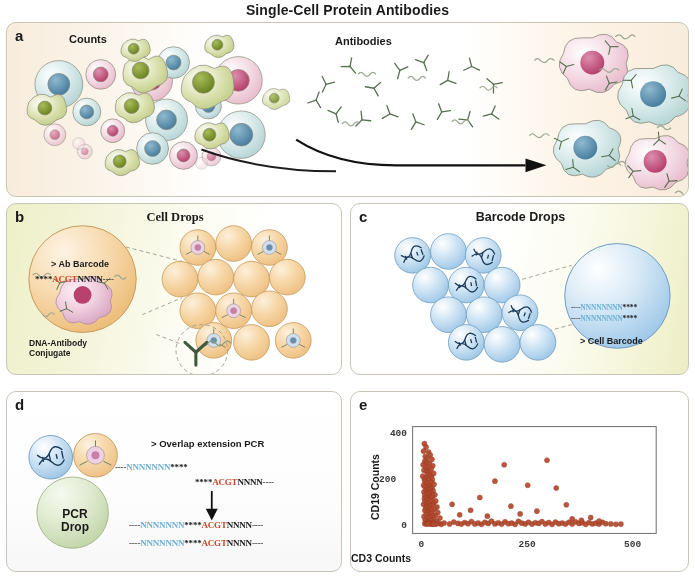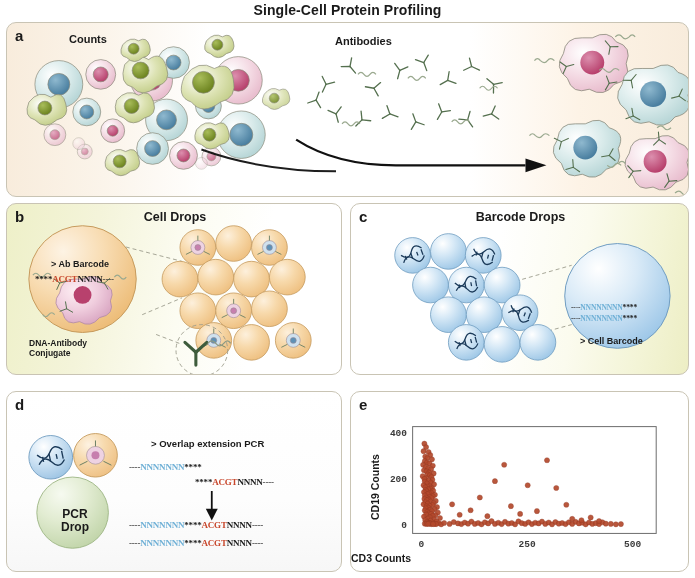--- a/index.html
+++ b/index.html
@@ -94,21 +94,21 @@
     white-space:nowrap;
     font-family:Liberation Mono, monospace;
   }
   .ylabel-rot{transform:rotate(-90deg);transform-origin:left top;}
 </style>
 </head>
 <body>
 
 <div id="fig">
 
-  <div class="fig-title">Single-Cell Protein Profiling</div>
+  <div class="fig-title">Single-Cell Protein Antibodies</div>
 
   <div class="panel" id="panelA">
     <div class="panel-letter">a</div>
 
     <div class="sub-label" style="left:62px;top:10px;font-size:11px;">Counts</div>
     <div class="sub-label" style="left:328px;top:12px;font-size:11px;">Antibodies</div>
 
     <svg class="svgwrap" viewBox="0 0 683 175" preserveAspectRatio="none">
       <defs>
         <radialGradient id="cytoBlue" cx="35%" cy="32%" r="72%">
@@ -399,21 +399,21 @@
             <path d="M-34 4 q-4 -4 -7 0 q-3 4 -7 0"></path>
             <path d="M20 32 q4 -4 7 0 q3 4 7 0"></path>
           </g>
         </g>
       </g>
     </svg>
   </div>
 
   <div class="panel" id="panelB">
     <div class="panel-letter">b</div>
-    <div class="panel-title" style="left:0;width:336px;">Cell Drops</div>
+    <div class="panel-title" style="left:0;width:336px;font-family:Liberation Serif, serif;">Cell Drops</div>
 
     <svg class="svgwrap" viewBox="0 0 336 172" preserveAspectRatio="none">
       <defs>
         <radialGradient id="dropOrange" cx="34%" cy="28%" r="78%">
           <stop offset="0%" stop-color="#fdf0dc"></stop>
             <stop offset="45%" stop-color="#f7d9ab"></stop>
             <stop offset="100%" stop-color="#eebf7f"></stop>
         </radialGradient>
         <radialGradient id="dropOrangeBig" cx="32%" cy="24%" r="80%">
           <stop offset="0%" stop-color="#fdf3e4"></stop>
@@ -630,37 +630,37 @@
       <g>
         <path d="M206 100 v20" stroke="#111" stroke-width="1.8" fill="none"></path>
         <polygon points="200,118 212,118 206,130" fill="#111"></polygon>
       </g>
     </svg>
 
     <div class="sub-label" style="left:46px;top:116px;font-size:12px;text-align:center;width:44px;line-height:1.12;"><span>PCR</span><br><span>Drop</span></div>
 
     <div class="hdr" style="left:144px;top:46px;font-size:9.5px;">&gt; Overlap extension PCR</div>
 
-    <div class="seqrow" style="left:122px;top:70px;"><span class="d-dash">----</span><span class="d-N">NNNNNNN</span><span class="d-star">****</span></div>
+    <div class="seqrow" style="left:108px;top:70px;"><span class="d-dash">----</span><span class="d-N">NNNNNNN</span><span class="d-star">****</span></div>
 
     <div class="seqrow" style="left:188px;top:85px;"><span class="d-star">****</span><span class="d-ACGT">ACGT</span><span class="d-Nb">NNNN</span><span class="d-dash">----</span></div>
 
     <div class="seqrow" style="left:122px;top:128px;"><span class="d-dash">----</span><span class="d-N">NNNNNNN</span><span class="d-star">****</span><span class="d-ACGT">ACGT</span><span class="d-Nb">NNNN</span><span class="d-dash">----</span></div>
 
     <div class="seqrow" style="left:122px;top:146px;"><span class="d-dash">----</span><span class="d-N">NNNNNNN</span><span class="d-star">****</span><span class="d-ACGT">ACGT</span><span class="d-Nb">NNNN</span><span class="d-dash">----</span></div>
   </div>
 
   <div class="panel" id="panelE">
     <div class="panel-letter">e</div>
 
     <div class="axis-lbl ylabel-rot" id="ylab" style="left:18px;top:128px;">CD19 Counts</div>
     <div class="axis-lbl" id="xlab" style="left:0;top:160px;width:339px;">CD3 Counts</div>
 
     <div class="tick-lbl" id="yt0" style="left: 28px; top: 127.809px; width: 28px; text-align: right;">0</div>
-    <div class="tick-lbl" id="yt1" style="left: 28px; top: 81.8511px; width: 28px; text-align: right;">200</div>
+    <div class="tick-lbl" id="yt1" style="left: 28px; top: 81.8511px; width: 28px; ">200</div>
     <div class="tick-lbl" id="yt2" style="left: 28px; top: 35.8936px; width: 28px; text-align: right;">400</div>
     <div class="tick-lbl" id="xt0" style="left: 56.4483px; top: 147px; width: 28px; text-align: center;">0</div>
     <div class="tick-lbl" id="xt1" style="left: 162.052px; top: 147px; width: 28px; text-align: center;">250</div>
     <div class="tick-lbl" id="xt2" style="left: 267.655px; top: 147px; width: 28px; text-align: center;">500</div>
 
     <svg id="scatter-svg" class="svgwrap" viewBox="0 0 339 181" preserveAspectRatio="none">
         <rect x="62" y="35" width="245" height="108" fill="#fff" stroke="#6b6b6b" stroke-width="1"></rect>
         <g>
           <circle cx="73.83" cy="52.23" r="2.60" fill="#b4492c" stroke="#8d3620" stroke-width="0.4" opacity="0.92"></circle>
           <circle cx="75.52" cy="55.68" r="2.60" fill="#b4492c" stroke="#8d3620" stroke-width="0.4" opacity="0.92"></circle>

